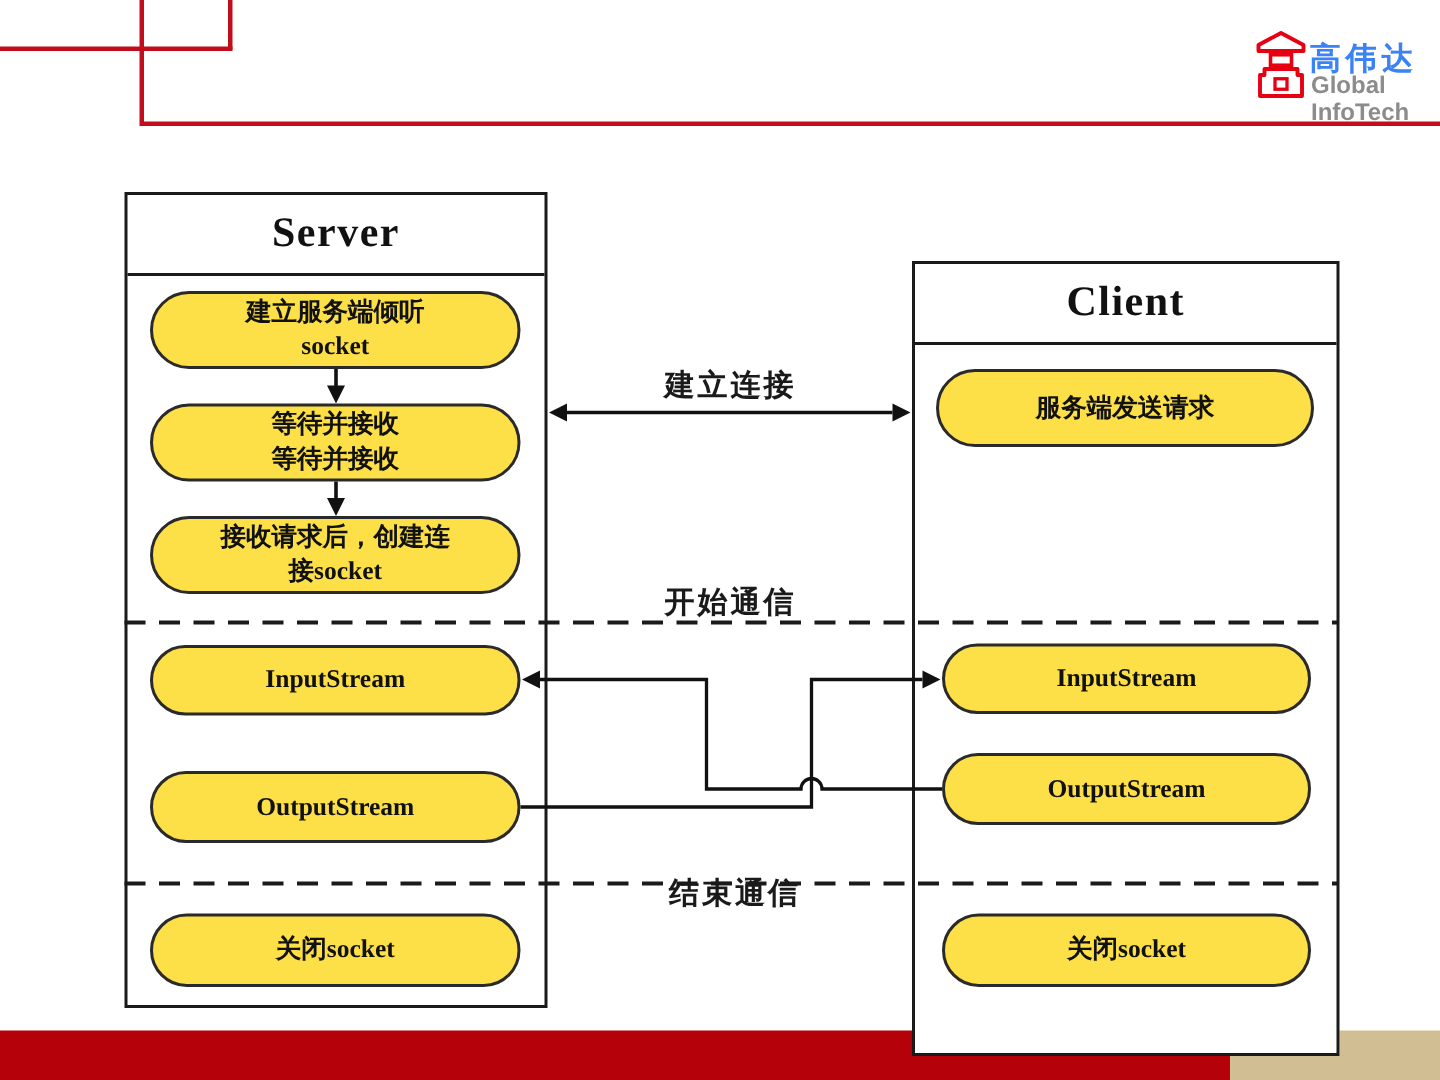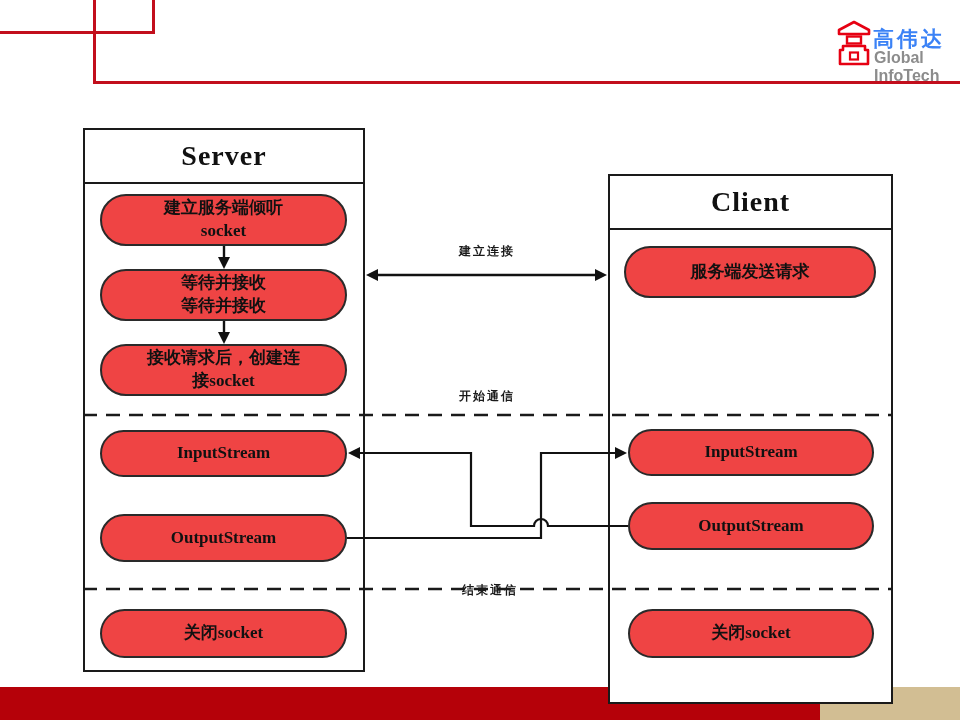--- a/index.html
+++ b/index.html
@@ -13,25 +13,25 @@
   
   .logo-cn{position:absolute;left:873px;top:25px;font-family:"Liberation Sans","DejaVu Sans",sans-serif;
     font-weight:bold;font-size:21px;color:#3b82f6;letter-spacing:3px;}
   .logo-en{position:absolute;left:874px;top:49px;font-family:"Liberation Sans","DejaVu Sans",sans-serif;
     font-weight:bold;font-size:16px;color:#8C8C8C;}
   
   .lane{position:absolute;border:2px solid #1a1a1a;background:#fff;box-sizing:border-box;z-index:1;}
   .lane-header{height:52px;border-bottom:2px solid #1a1a1a;display:flex;align-items:center;justify-content:center;
     font-weight:bold;font-size:28px;letter-spacing:1px;}
   
-  .node{position:absolute;background:#ef4444;border:2px solid #2a2a2a;border-radius:26px;
+  .node{position:absolute;background:#fde047;border:2px solid #2a2a2a;border-radius:26px;
     display:flex;flex-direction:column;align-items:center;justify-content:center;
     font-weight:bold;font-size:17px;line-height:1.35;text-align:center;z-index:3;box-sizing:border-box;}
   
-  .flabel{position:absolute;width:200px;text-align:center;font-size:12px;font-weight:bold;
+  .flabel{position:absolute;width:200px;text-align:center;font-size:20px;font-weight:bold;
     letter-spacing:2px;z-index:3;color:#1a1a1a;}
   
   #overlay{position:absolute;left:0;top:0;z-index:2;}
   
   .footer-red{position:absolute;left:0;top:687px;width:820px;height:33px;background:#B50109;}
   .footer-tan{position:absolute;left:820px;top:687px;width:140px;height:33px;background:#D2BE93;}
 </style>
 </head>
 <body>
 

